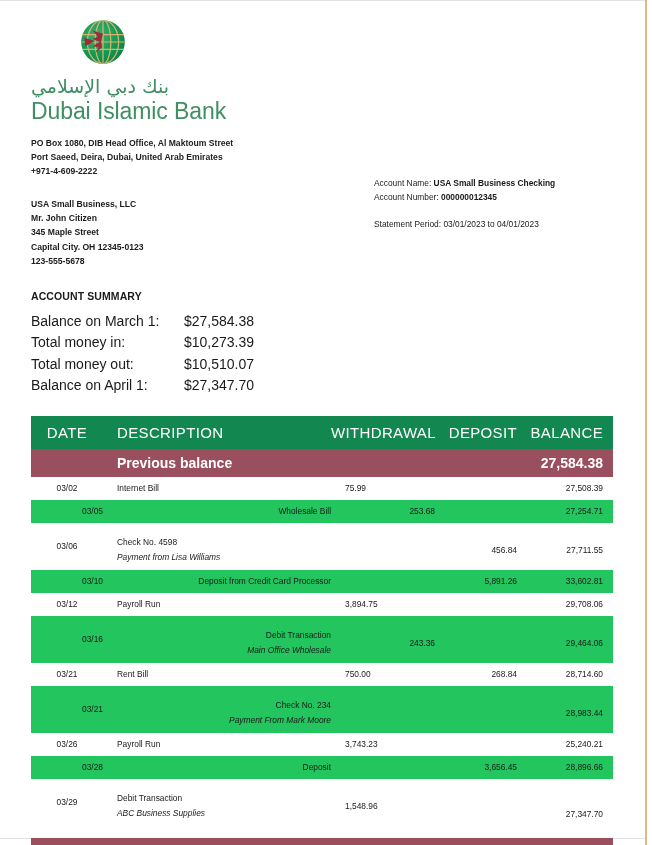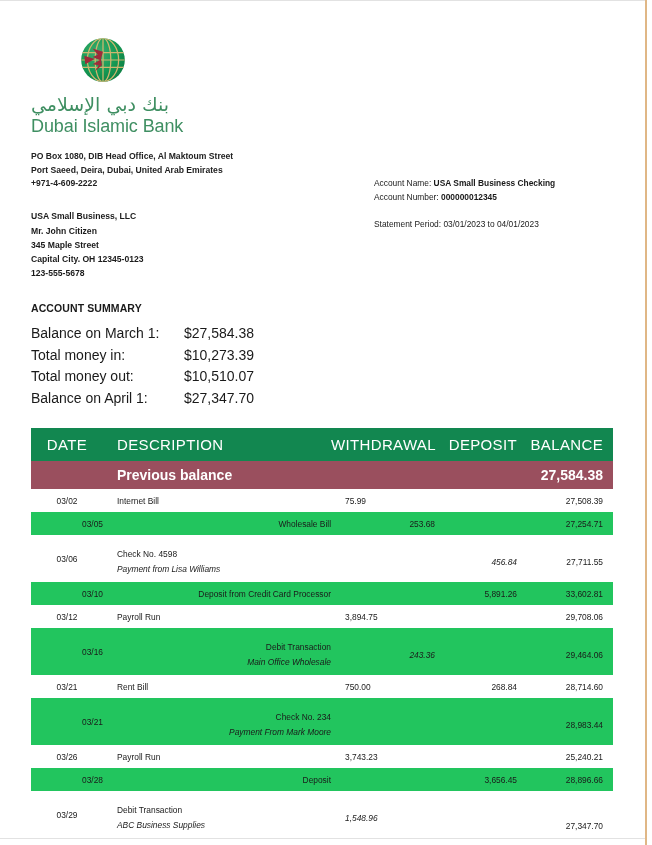--- a/index.html
+++ b/index.html
@@ -34,37 +34,37 @@
   }
 
   .content {
     position: absolute;
     left: 31px;
     top: 0;
     width: 582px;
   }
 
   
-  .logo-wrap { padding-top: 34px; }
+  .logo-wrap { padding-top: 16px; }
   .logo-mark {
     width: 52px; height: 52px; margin-left: 46px;
     position: relative;
   }
   .brand-ar {
     margin-top: 8px;
     font-size: 19px;
     color: #3f8f62;
     letter-spacing: 0px;
     line-height: 1.1;
     direction: rtl;
     text-align: left;
     font-family: "DejaVu Sans", sans-serif;
   }
   .brand-en {
-    font-size: 18px;
+    font-size: 23px;
     color: #3f8f62;
     line-height: 1.15;
     margin-top: 1px;
     letter-spacing: -0.1px;
   }
 
   
   .bank-addr {
     margin-top: 13px;
     font-size: 8.6px;
@@ -158,21 +158,21 @@
 
   .c-dt   { text-align: center; color: #1a1a1a; }
   .c-ds   { text-align: left; padding-left: 14px !important; }
   .c-num  { text-align: left; padding-left: 14px !important; }
   .c-dp   { text-align: right; padding-right: 8px !important; }
   .c-bl   { text-align: right; padding-right: 10px !important; }
 
   .desc-main { display: block; line-height: 1.45; }
   .desc-sub  { display: block; font-style: italic; line-height: 1.45; margin-top: 3px; color: #1a1a1a; }
 
-  .tall .c-num, .tall .c-dp { vertical-align: top; padding-top: 7px !important; font-style: italic; }
+  .tall .c-num, .tall .c-dp { vertical-align: top; padding-top: 7px !important; }
   .tall .c-bl { vertical-align: top; padding-top: 7px !important; }
   .tall .c-ds { vertical-align: top; padding-top: 6px !important; }
   .tall .c-dt { vertical-align: middle; }
   .tall.bal-bottom .c-bl { vertical-align: bottom; padding-bottom: 7px !important; padding-top: 0 !important; }
 </style>
 </head>
 <body>
 
 <div class="page">
 

